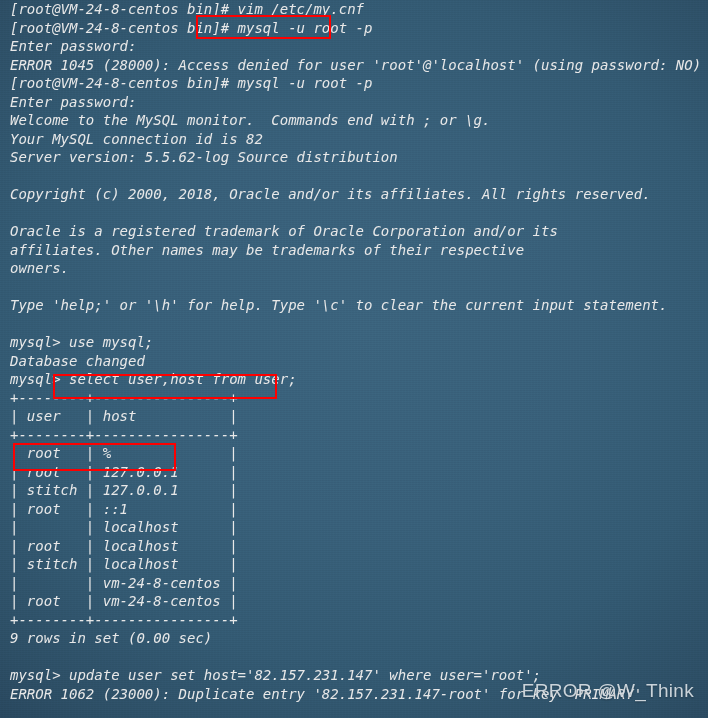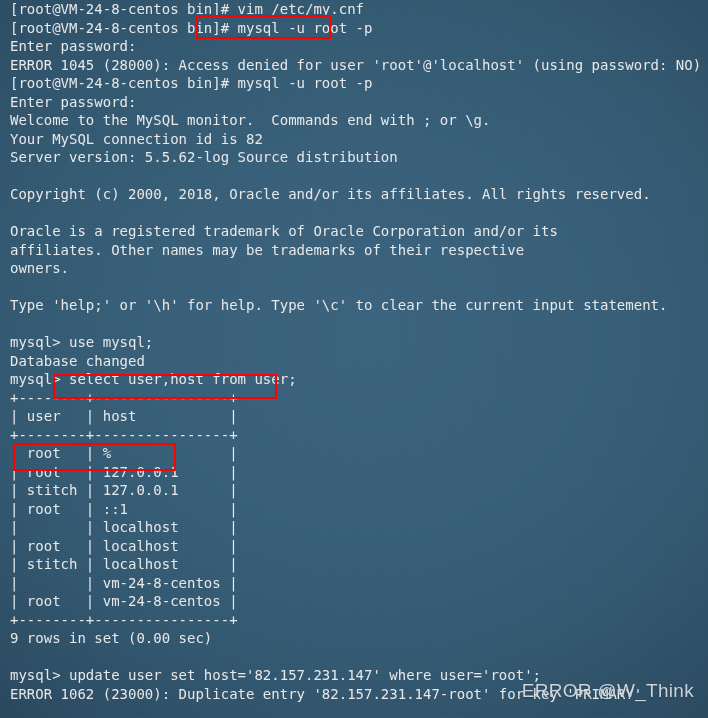--- a/index.html
+++ b/index.html
@@ -41,20 +41,21 @@
     position: absolute;
     left: 10px;
     top: 0px;
     right: 0;
     white-space: pre;
     z-index: 2;
   }
   .line {
     height: 18.5px;
     white-space: pre;
+    font-style: italic;
   }
   .hl-box {
     position: absolute;
     border: 2px solid #fe0000;
     box-sizing: border-box;
     z-index: 5;
     pointer-events: none;
   }
   #watermark {
     position: absolute;

